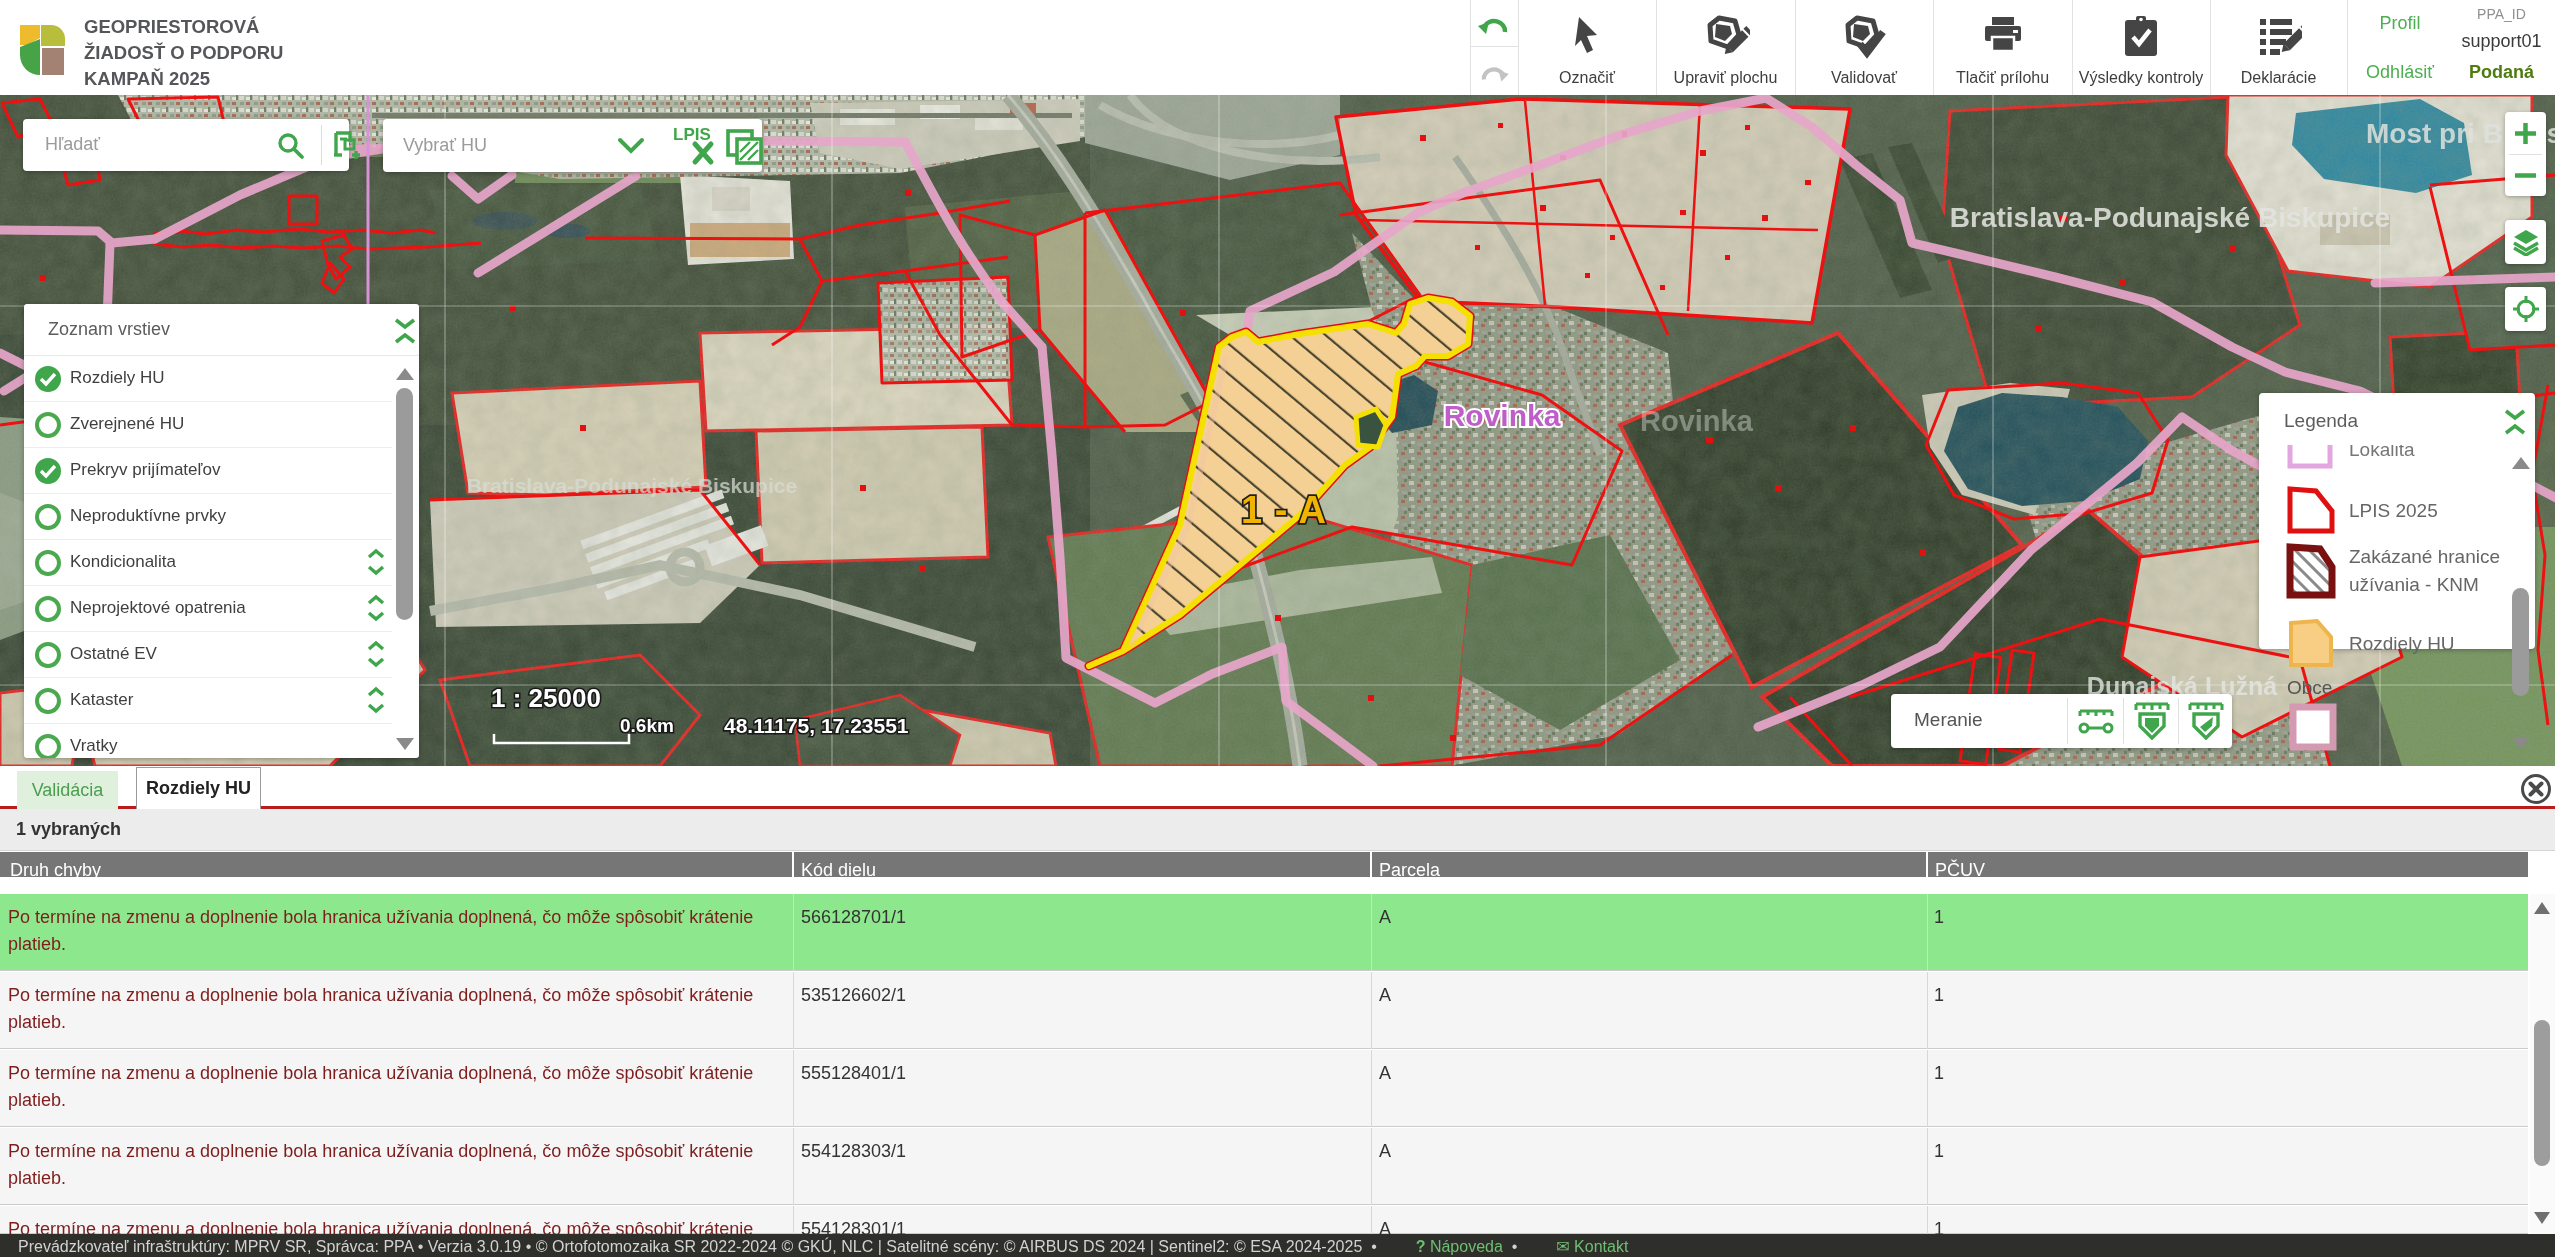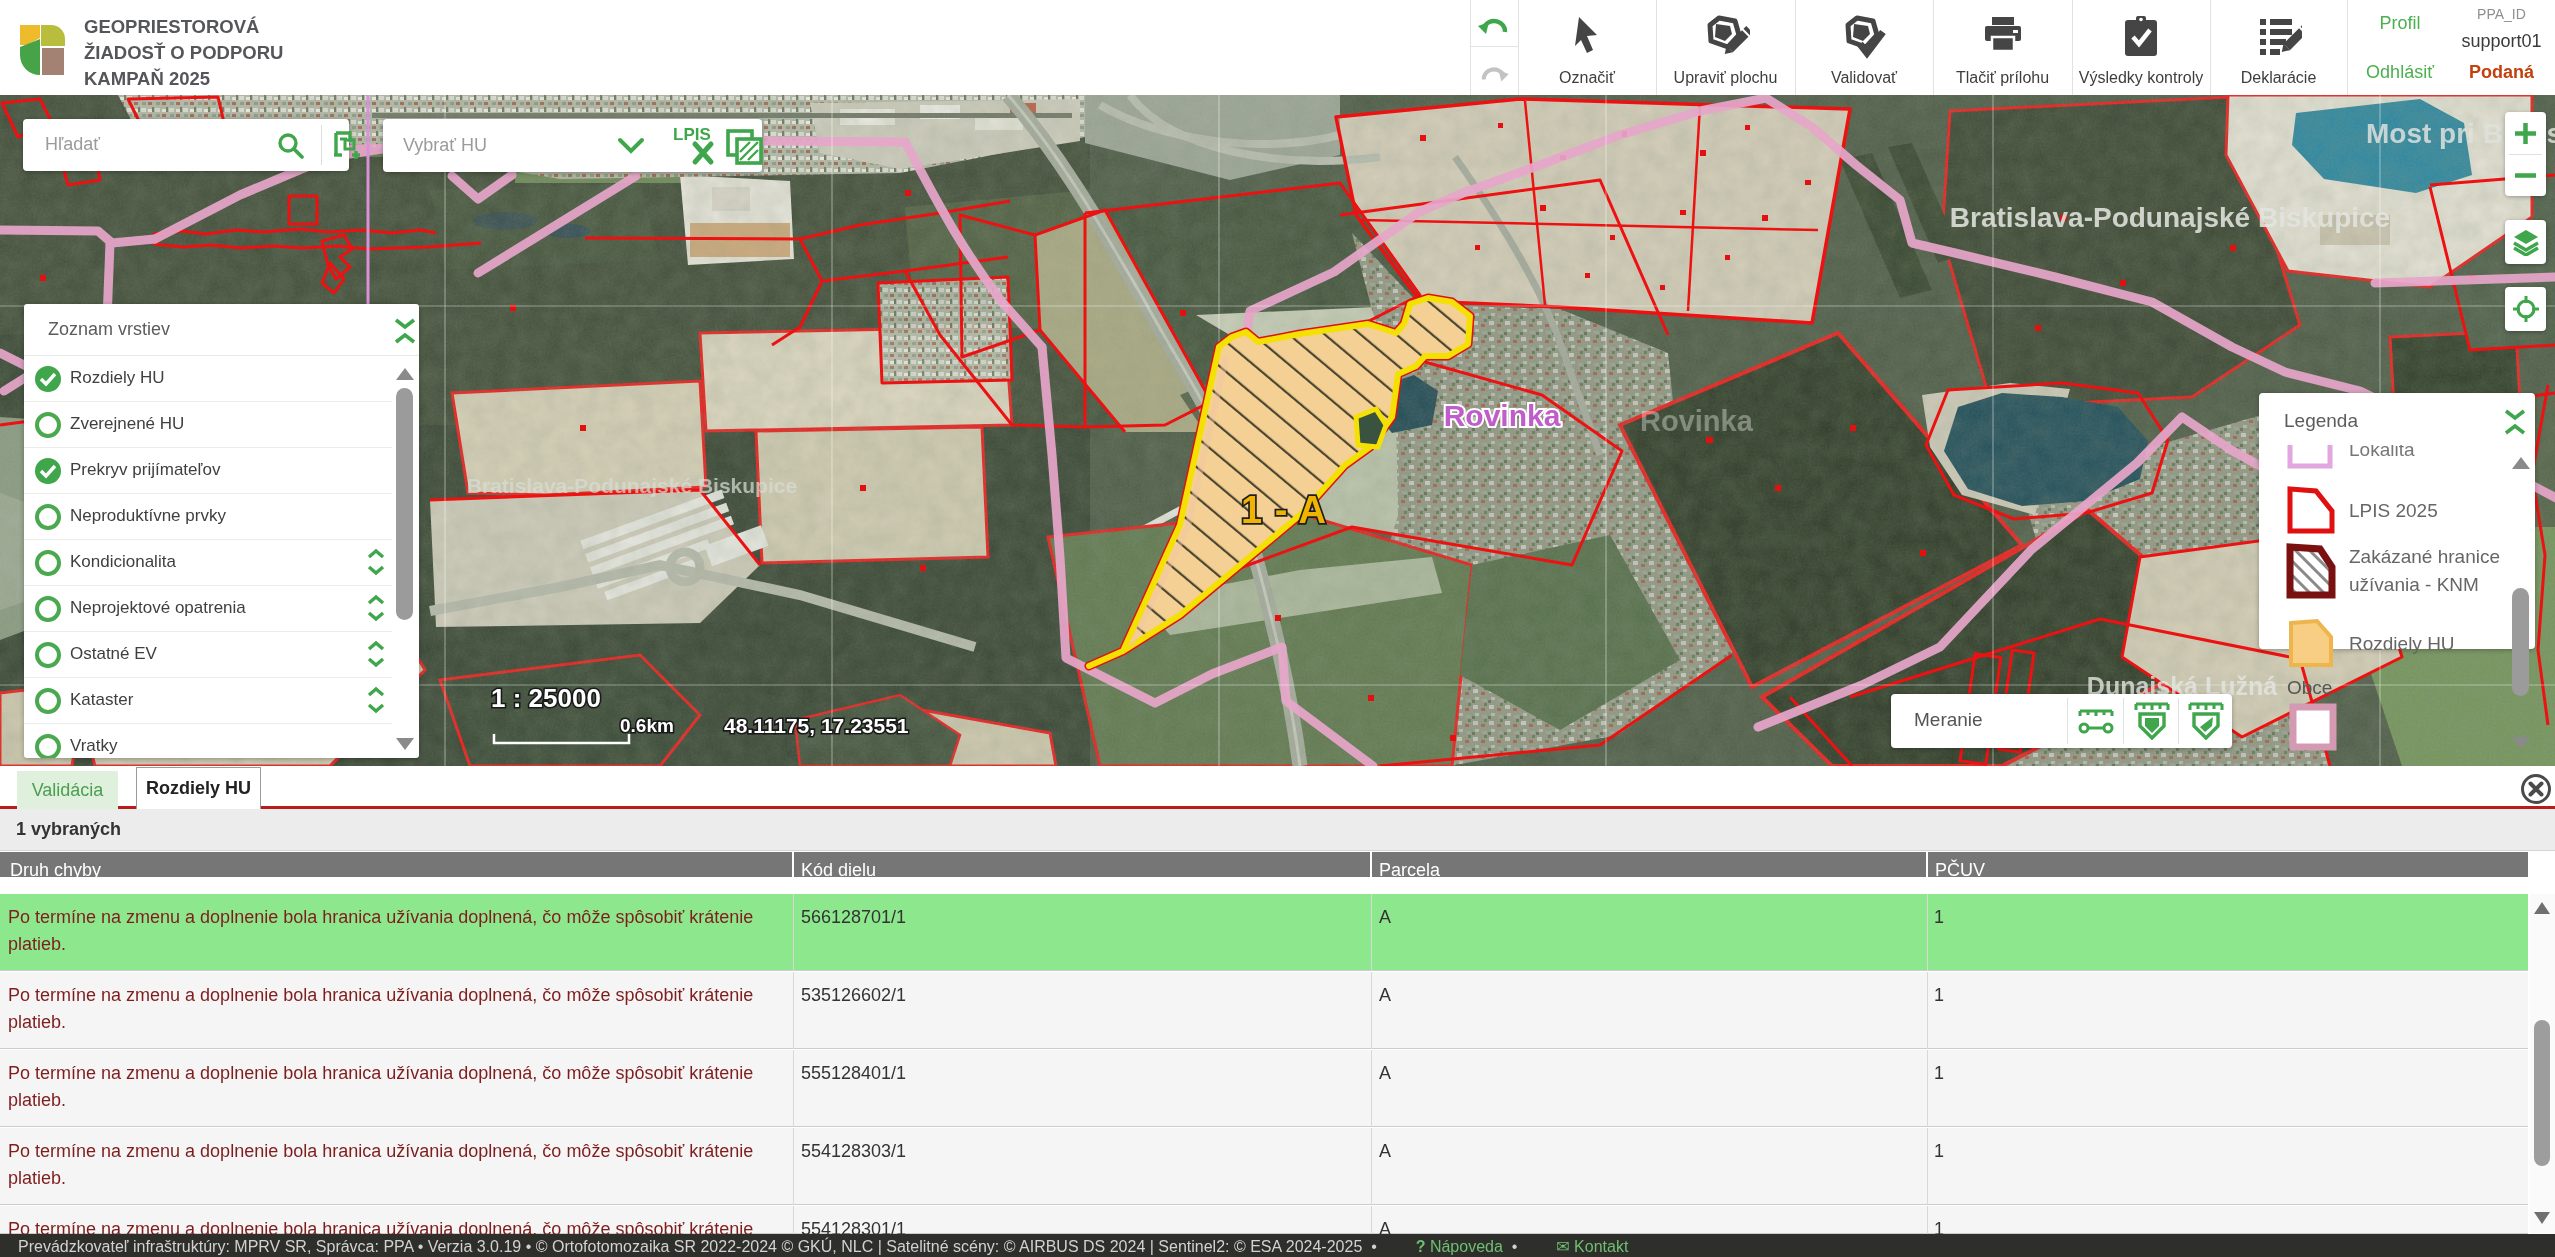--- a/index.html
+++ b/index.html
@@ -641,21 +641,21 @@
     </svg>
     <div class="lbl">Deklarácie</div>
   </div>
   <div class="abs" style="left:2358px;top:0;width:84px;height:95px;text-align:center">
     <div class="abs" style="top:13px;width:100%;color:#4caf50;font-size:18px">Profil</div>
     <div class="abs" style="top:62px;width:100%;color:#4caf50;font-size:18px">Odhlásiť</div>
   </div>
   <div class="abs" style="left:2448px;top:0;width:107px;height:95px;text-align:center">
     <div class="abs" style="top:6px;width:100%;color:#8f8f8f;font-size:14px">PPA_ID</div>
     <div class="abs" style="top:31px;width:100%;color:#3a3a3a;font-size:18px">support01</div>
-    <div class="abs" style="top:62px;width:100%;color:#c2410c;font-size:18px;font-weight:bold">Podaná</div>
+    <div class="abs" style="top:62px;width:100%;color:#4d7c0f;font-size:18px;font-weight:bold">Podaná</div>
   </div>
 </div>
 
 <div id="tabbar">
   <div id="tab1">Validácia</div>
   <div id="tab2">Rozdiely HU</div>
   <svg class="abs" style="left:2520px;top:7px" width="32" height="32" viewBox="0 0 32 32">
     <circle cx="16" cy="16" r="13.5" fill="none" stroke="#4a4a4a" stroke-width="3"></circle>
     <path d="M10.5,10.5 L21.5,21.5 M21.5,10.5 L10.5,21.5" stroke="#4a4a4a" stroke-width="4" stroke-linecap="round"></path>
   </svg>

